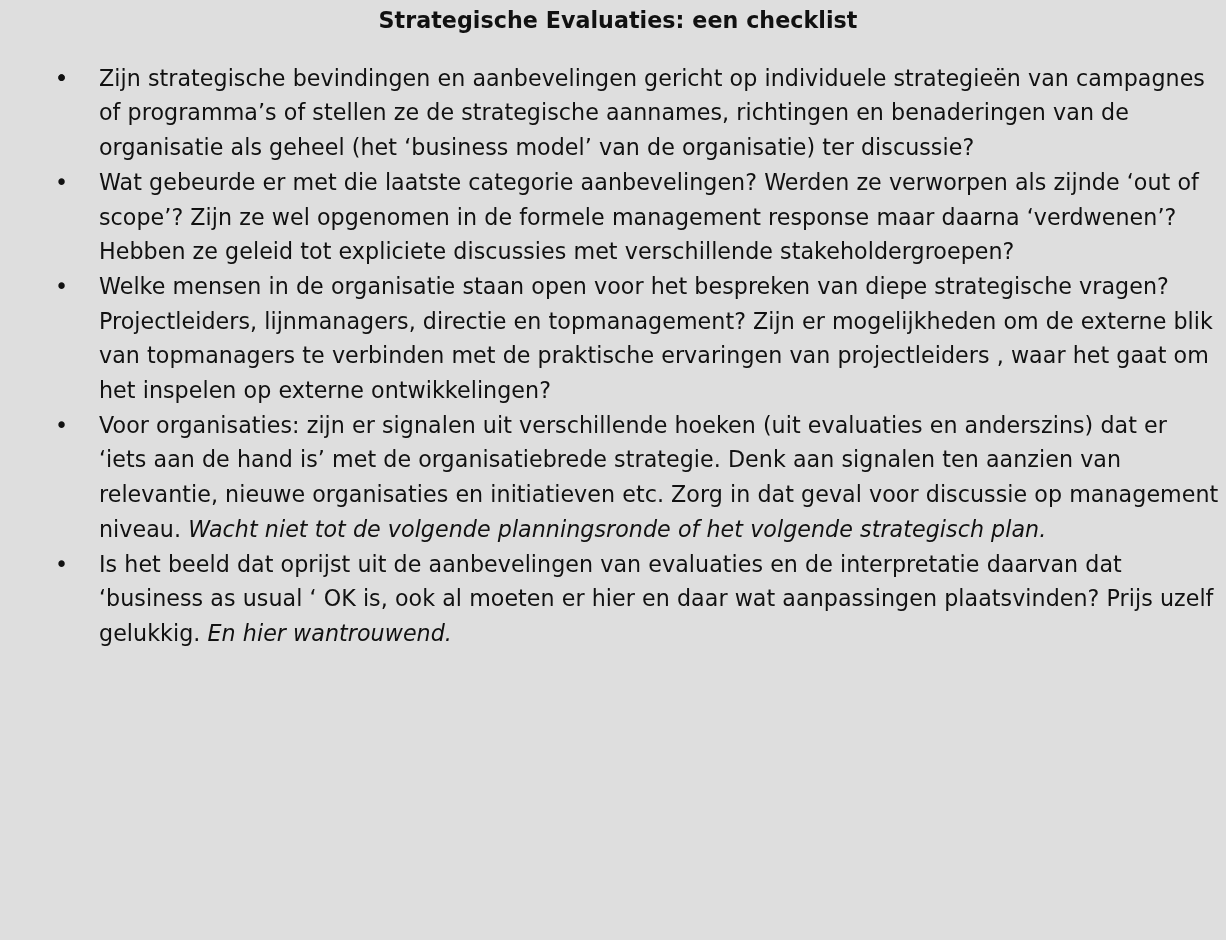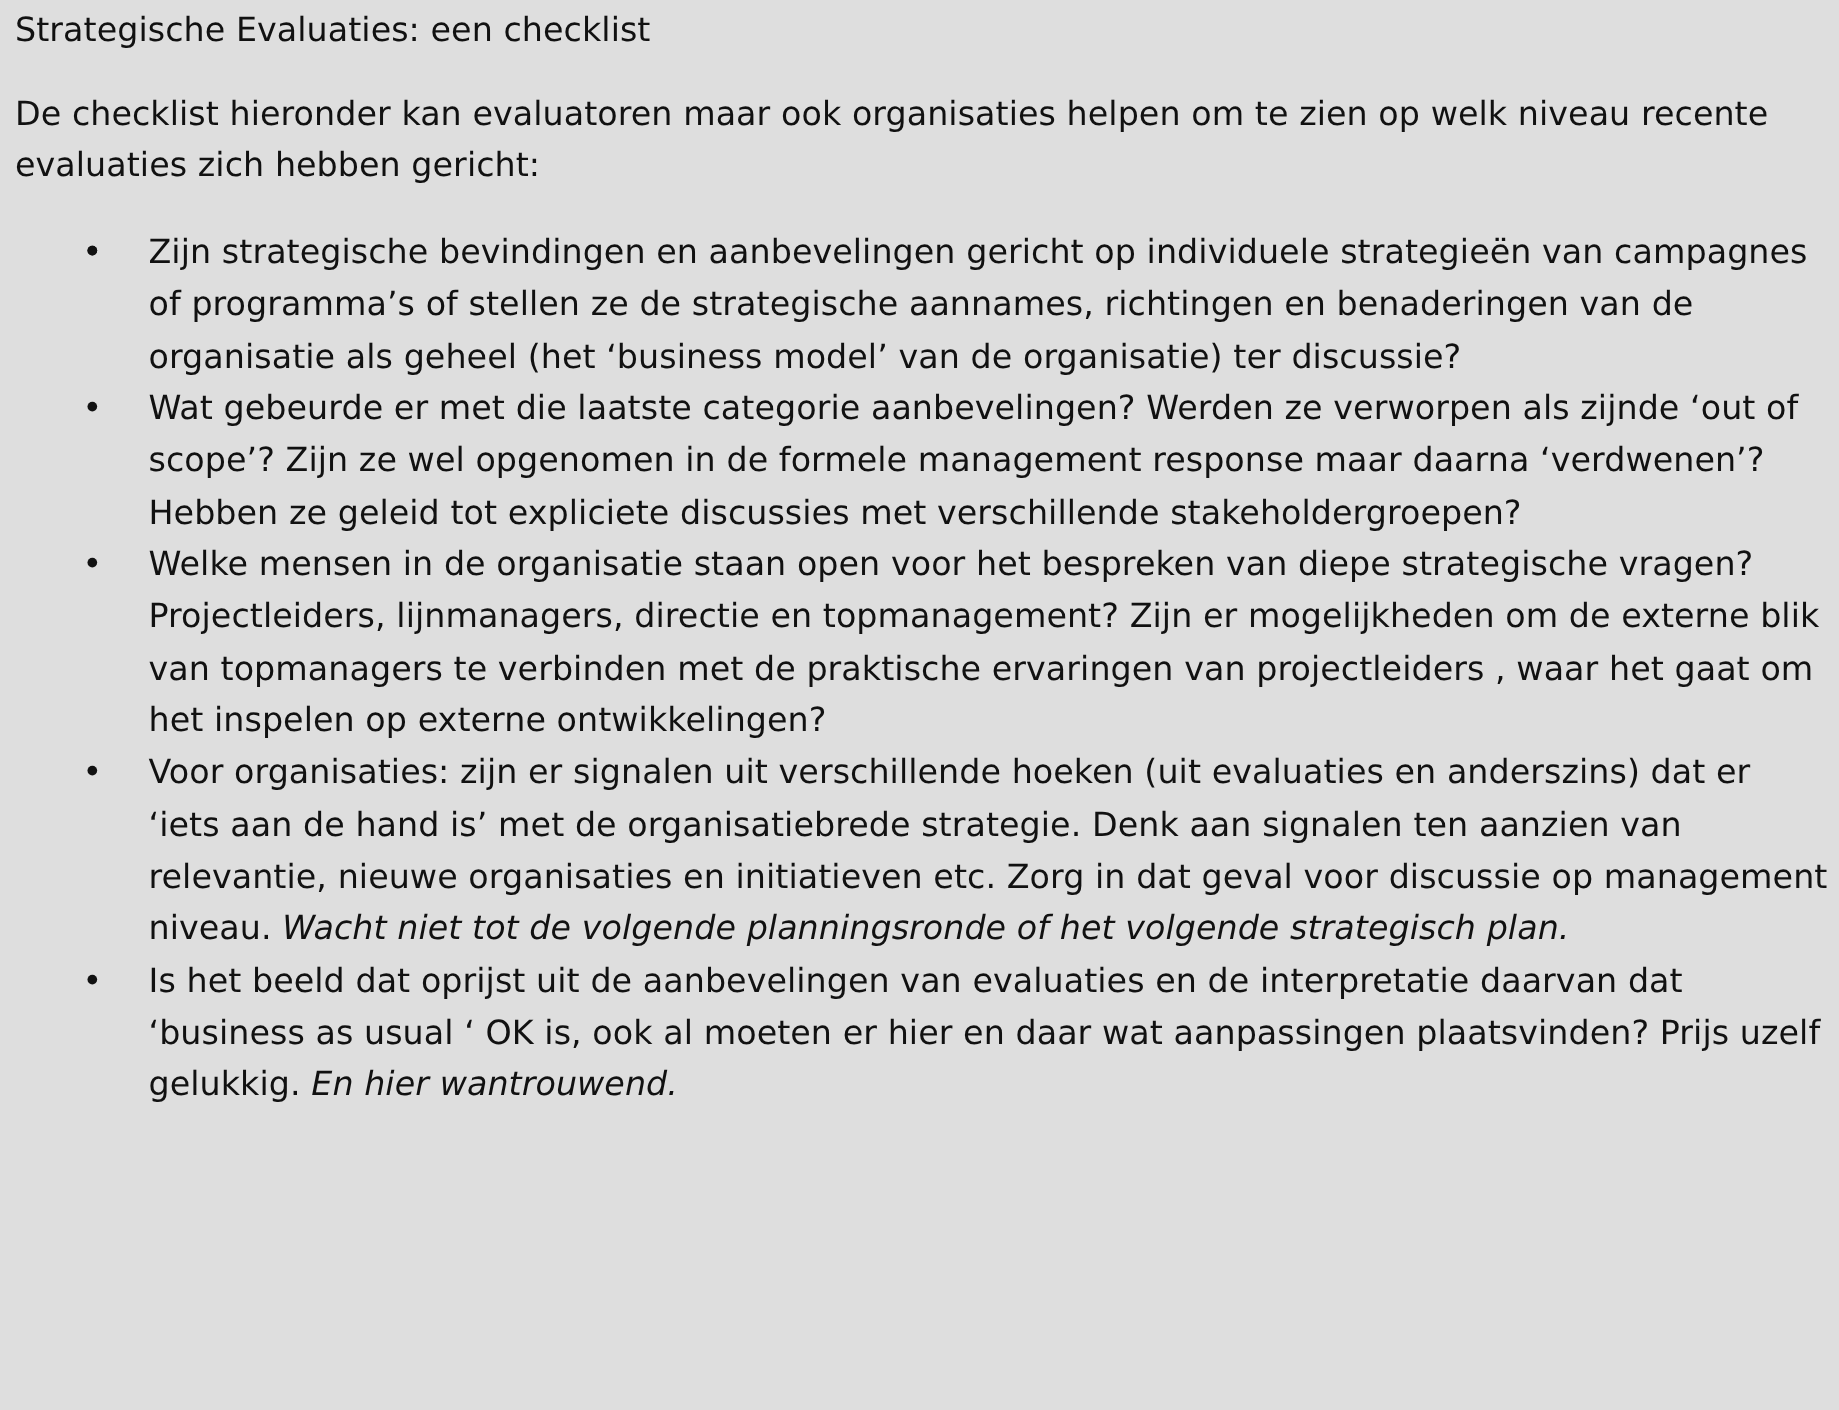--- a/index.html
+++ b/index.html
@@ -18,22 +18,23 @@
       letter-spacing: 0.05px;
     }
     .page {
       position: relative;
       padding: 3px 0 0 10px;
       width: 1216px;
     }
     h1 {
       margin: 0;
       font-size: 22.2px;
-      font-weight: normal;
+      font-weight: bold;
       line-height: 34.7px;
+      text-align: center;
     }
     p.intro {
       margin: 21px 0 0 0;
       width: 1212px;
     }
     ul.checklist {
       list-style: none;
       margin: 23px 0 0 0;
       padding: 0;
     }
@@ -49,21 +50,20 @@
       width: 12px;
       text-align: center;
     }
     em { }
   </style>
 </head>
 <body>
 
 <div class="page">
   <h1>Strategische Evaluaties: een checklist</h1>
-  <p class="intro">De checklist hieronder kan evaluatoren maar ook organisaties helpen om te zien op welk niveau recente evaluaties zich hebben gericht:</p>
 
   <ul class="checklist">
     <li>
       <span class="bullet">•</span>
       <em></em>
     </li>
     <li>
       <span class="bullet">•</span>
       <span>Zijn strategische bevindingen en aanbevelingen gericht op individuele strategieën van campagnes of programma’s of stellen ze de strategische aannames, richtingen en benaderingen van de organisatie als geheel (het ‘business model’ van de organisatie) ter discussie?</span><em></em>
     </li>

